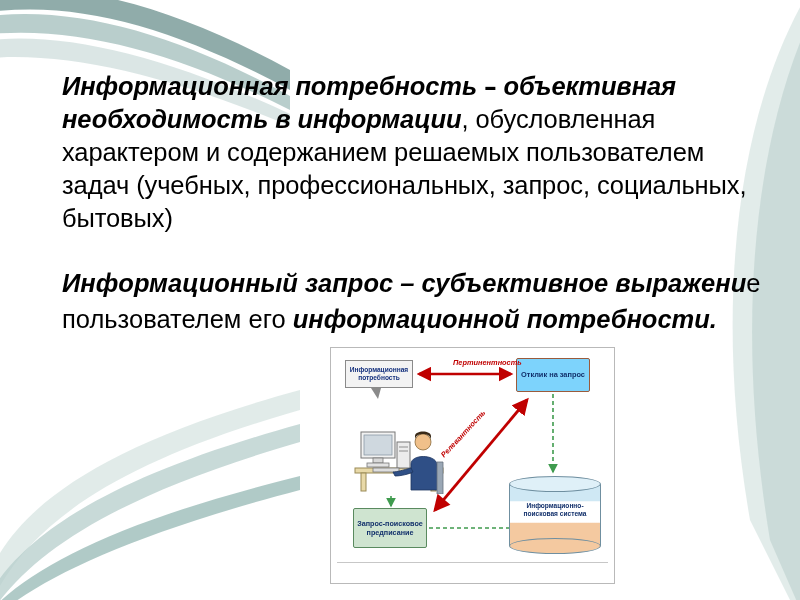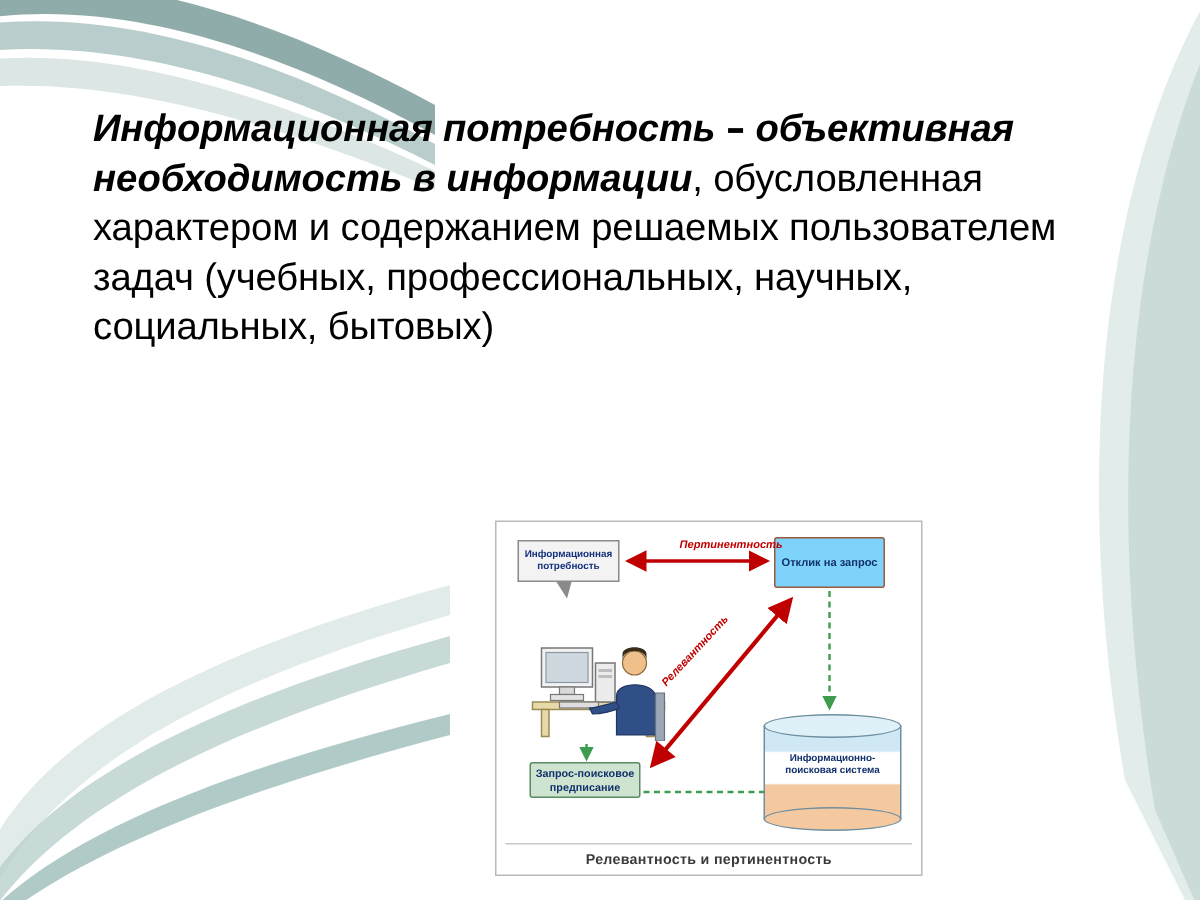--- a/index.html
+++ b/index.html
@@ -120,21 +120,21 @@
     left: 185px; top: 10px;
     width: 74px; height: 34px;
     background: #7dd3fc;
     border: 1px solid #9a5b3c;
     color: #12306b;
     font-size: 7.4px;
     border-radius: 2px;
   }
   .box-query {
     left: 22px; top: 160px;
-    width: 74px; height: 24px;
+    width: 74px; height: 40px;
     background: #cfe4d0;
     border: 1px solid #5a8a5f;
     color: #12306b;
     font-size: 7.2px;
     border-radius: 2px;
   }
   .cyl {
     position: absolute;
     left: 178px; top: 128px;
     width: 92px; height: 76px;
@@ -220,22 +220,23 @@
   <div class="deco deco-bl">
     <svg width="320" height="240" viewBox="0 0 320 240">
       <path d="M0,240 C30,150 110,80 320,20 L320,0 C100,60 20,130 0,210 Z" fill="#d9e6e4" opacity="0.8"></path>
       <path d="M0,240 C40,170 120,110 320,52 L320,34 C110,92 30,155 0,222 Z" fill="#b6cecb" opacity="0.75"></path>
       <path d="M0,240 C46,196 130,150 320,100 L320,86 C126,134 42,182 0,232 Z" fill="#8fb3af" opacity="0.7"></path>
     </svg>
   </div>
 
   <div class="content">
 
-    <p class="para1"><span class="b-i">Информационная потребность</span> <span class="sym">–</span> <span class="bi-under">объективная необходимость в информации</span><span>, обусловленная характером и содержанием решаемых пользователем задач (учебных, профессиональных, научных, социальных, бытовых)</span></p>
-
+    <p class="para1"><span class="b-i">Информационная потребность</span> <span class="sym">–</span> <span class="bi-under">объективная необходимость в информации</span><span>, обусловленная характером и содержанием решаемых пользователем задач (учебных, профессиональных, запрос, социальных, бытовых)</span></p>
+
+    <p class="para2"><span class="lead">Информационный запрос</span><span class="lead"> – </span><span class="bold-ital">субъективное выражени</span><span class="norm">е пользователем его  </span><span class="bold-ital">информационной потребности</span><span class="bold-ital">.</span></p>
 
   </div>
 
   <div class="figure">
     <div class="fig-inner">
 
       <svg width="283" height="235" viewBox="0 0 283 235" style="position:absolute;left:0;top:0;">
         <defs>
           <marker id="redArrow" markerWidth="7" markerHeight="7" refX="5" refY="3" orient="auto">
             <path d="M0,0 L6,3 L0,6 z" fill="#c00000"></path>
@@ -294,17 +295,16 @@
 
         <circle cx="72" cy="40" r="8" fill="#f0c08a" stroke="#8a6a3a" stroke-width="0.8"></circle>
         <path d="M64,38 C64,30 80,30 80,38 L80,34 C80,28 64,28 64,34 Z" fill="#3a2a18"></path>
         <path d="M60,88 L60,62 C60,52 84,52 86,62 L88,88 Z" fill="#2f4f86" stroke="#1d3560" stroke-width="0.8"></path>
         <path d="M60,66 C52,68 46,70 42,70 L44,74 C50,74 58,72 62,70 Z" fill="#2f4f86" stroke="#1d3560" stroke-width="0.8"></path>
 
         <path d="M86,60 L92,60 L92,92 L86,92 Z" fill="#9aa7b5" stroke="#67727d" stroke-width="0.8"></path>
       </svg>
 
       <div class="fig-sep"></div>
-      <div class="fig-caption">Релевантность и пертинентность</div>
     </div>
   </div>
 
 </div>
 
 </body></html>

